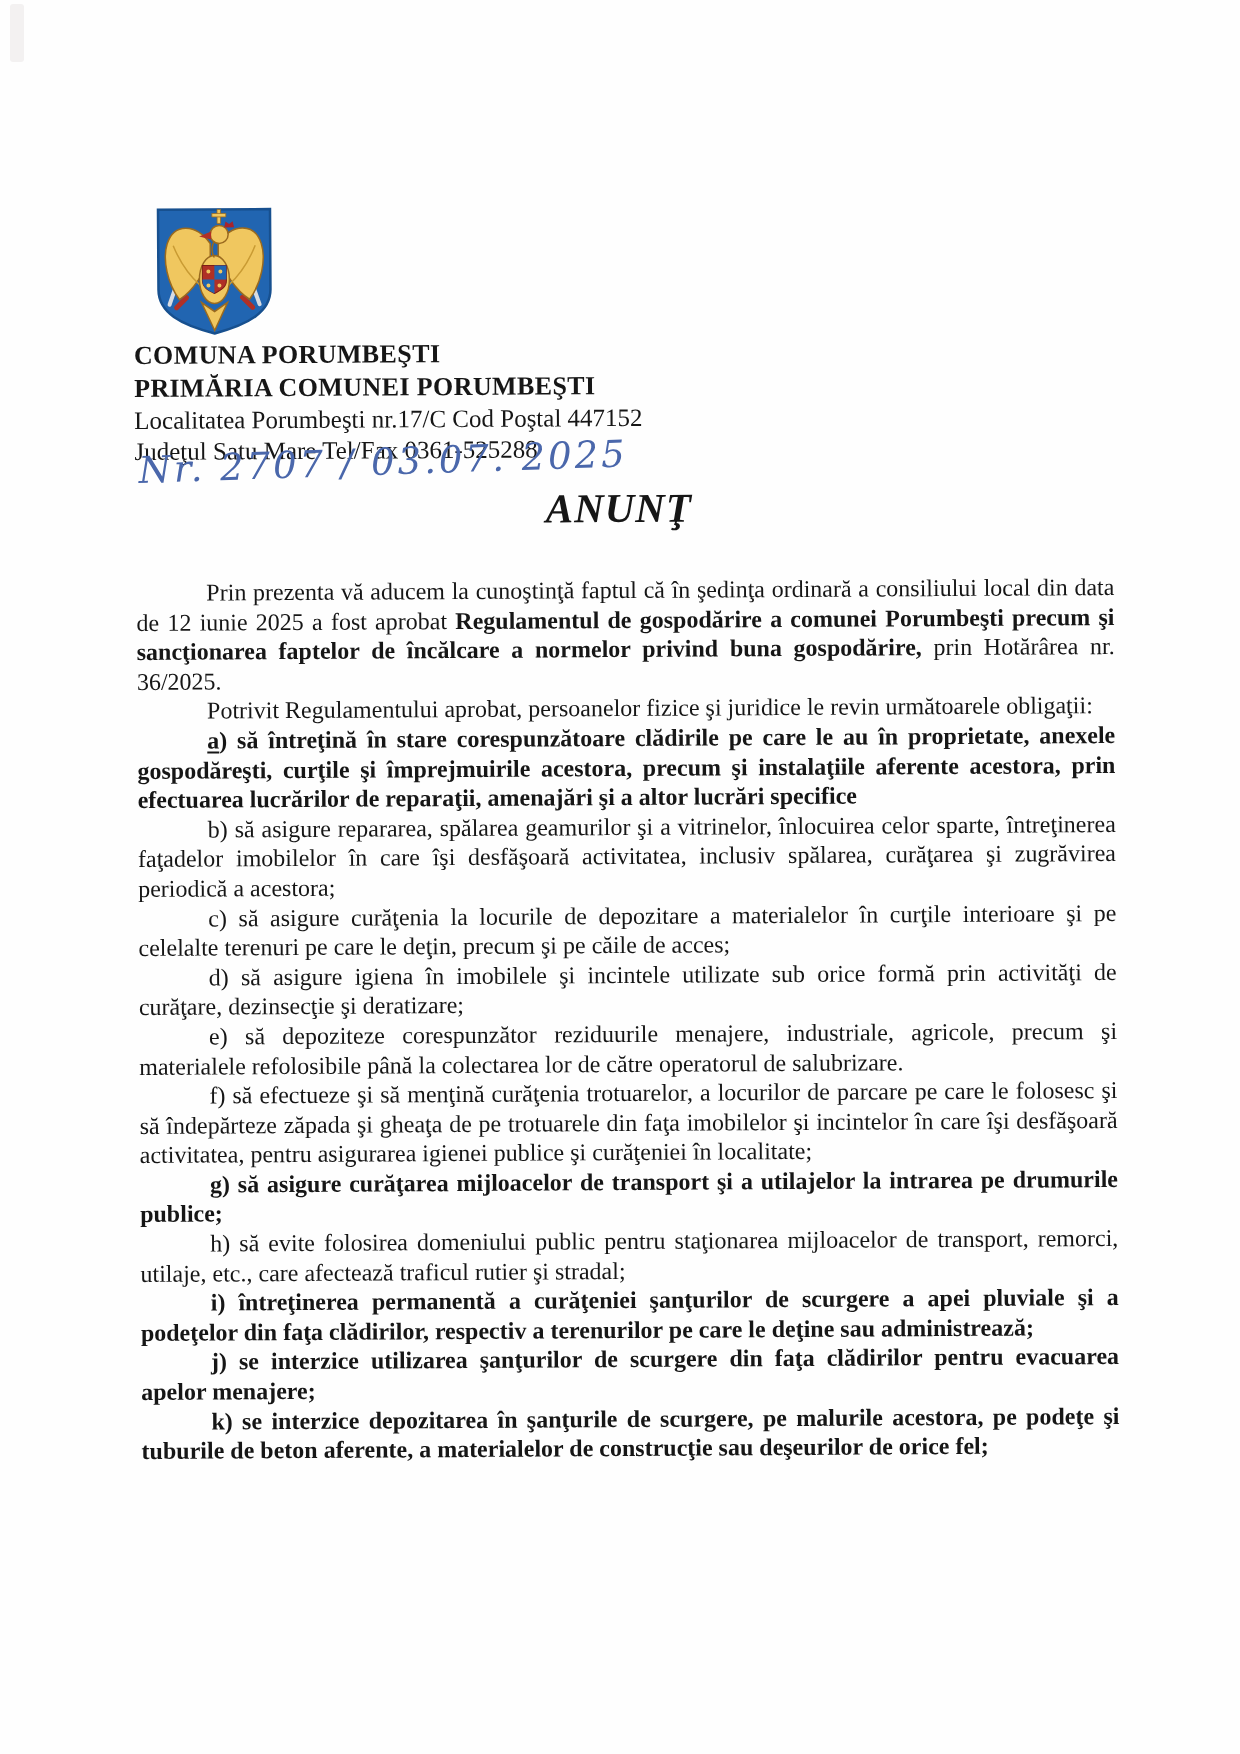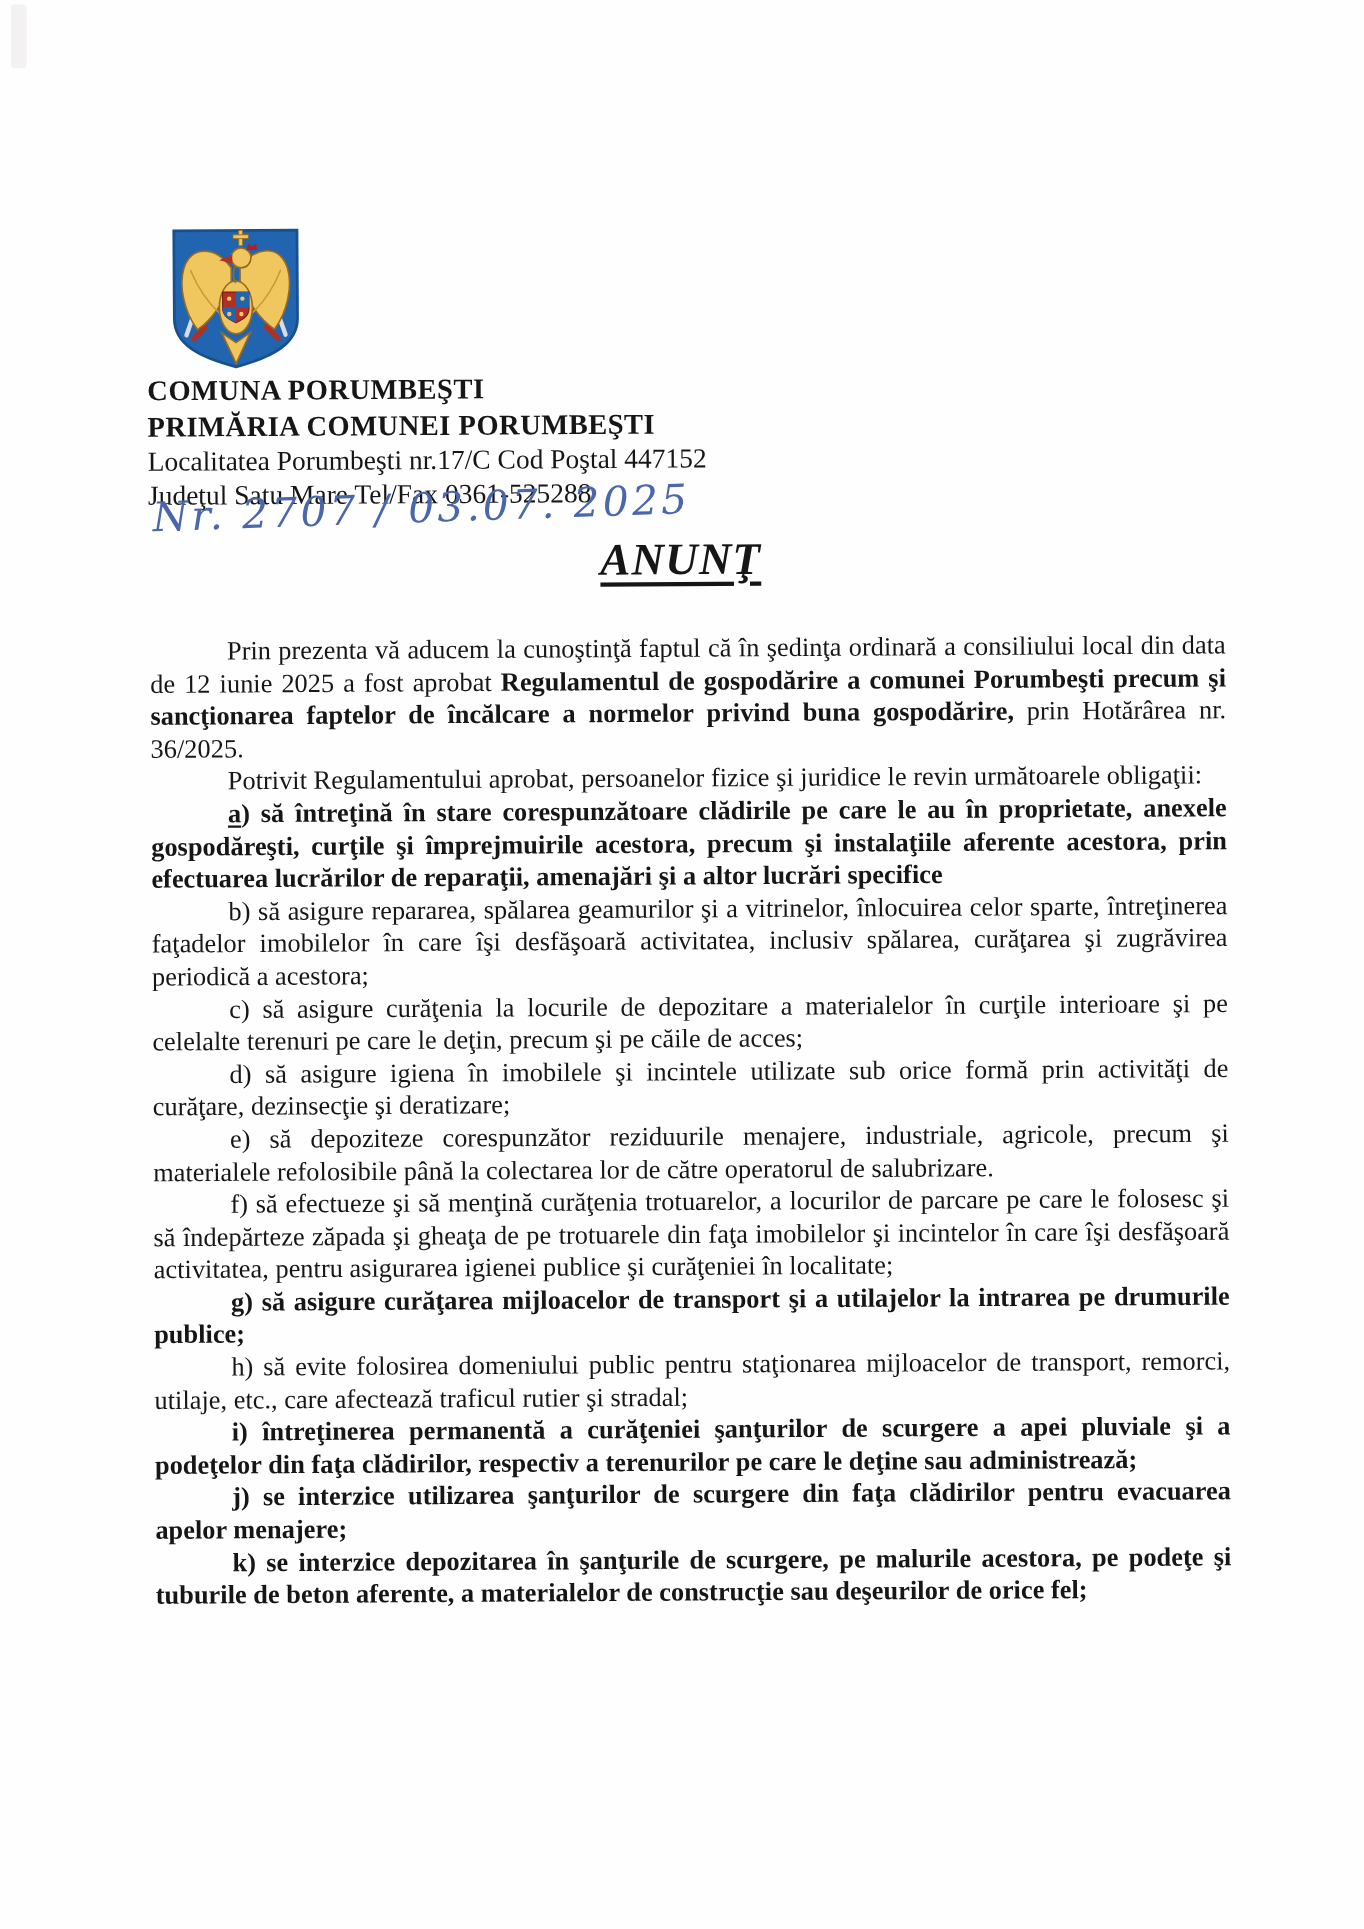--- a/index.html
+++ b/index.html
@@ -33,21 +33,20 @@
     position:absolute; left:140px; top:446px;
     font-family:"DejaVu Serif", serif; font-style:italic;
     font-size:37px; color:#4a67ab; letter-spacing:3px;
     transform:rotate(-1.6deg); transform-origin:0 50%;
     white-space:nowrap;
   }
   .title-wrap { position:absolute; left:0; right:0; top:484px; text-align:center; }
   .title-wrap .title-text {
     font-size:41px; font-weight:bold; font-style:italic;
     letter-spacing:1px;
-    text-decoration:underline;
     text-decoration-thickness:3.5px;
     text-underline-offset:7px;
     margin-top:17px;
   }
   .bodytext {
     position:absolute; left:137px; top:576px; width:978px;
     font-size:24px; line-height:29.6px; text-align:justify;
   }
   .bodytext p { margin:0; text-indent:70px; }
   .bold { font-weight:bold; }

